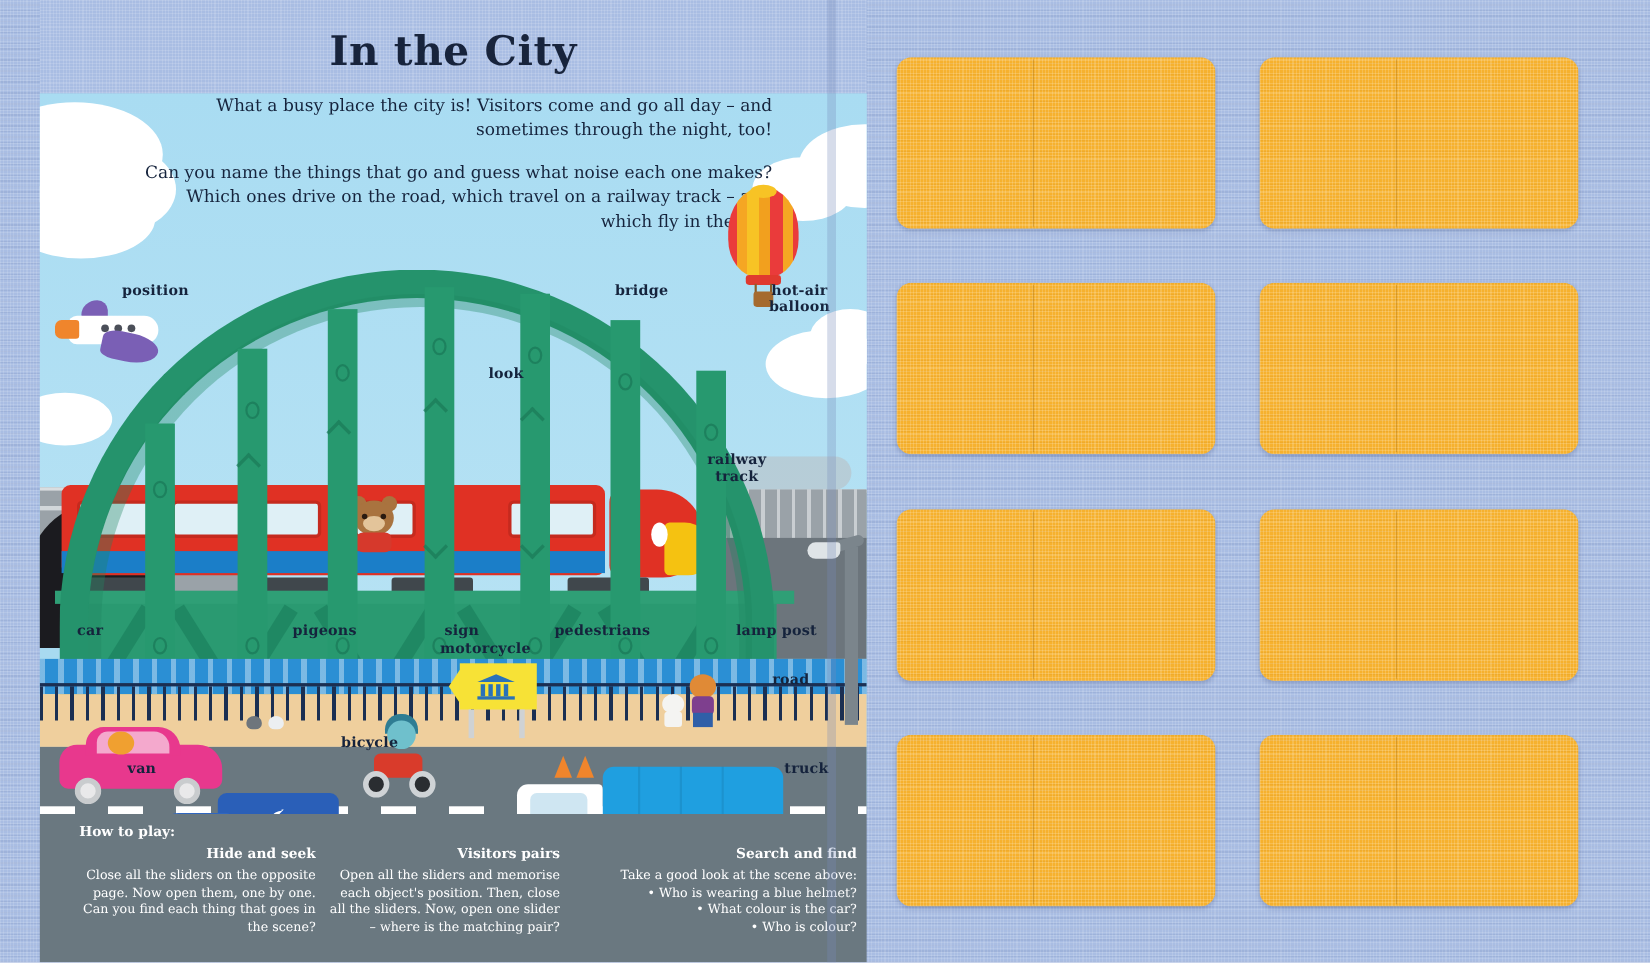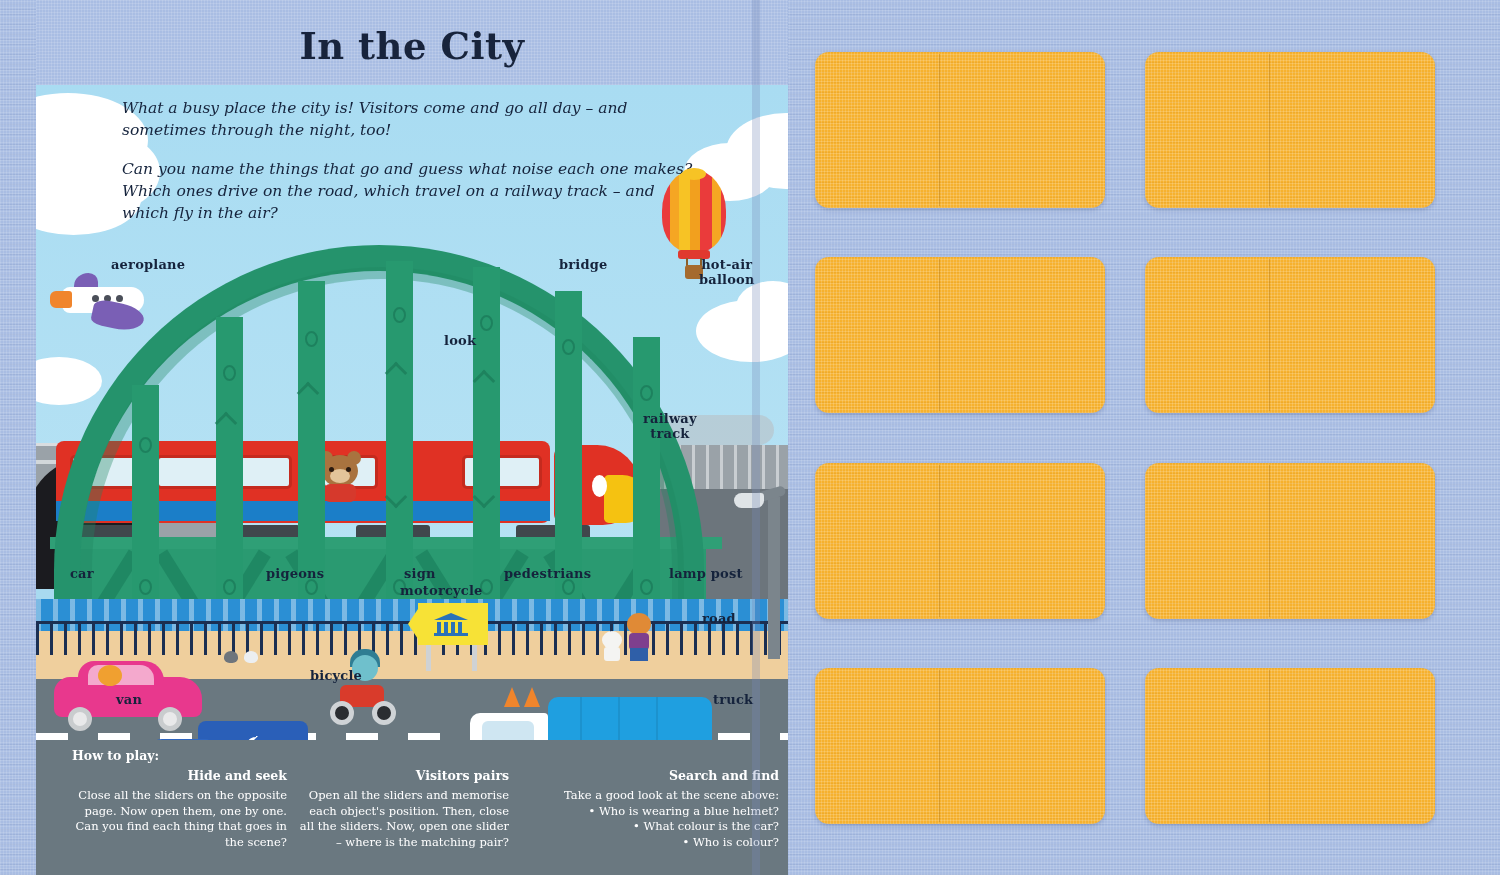--- a/index.html
+++ b/index.html
@@ -73,27 +73,26 @@
   .cloud.c1b{ left: 6px;   top: 46px; width: 118px; height: 82px; }
   .cloud.c1c{ left: -30px; top: 78px; width: 135px; height: 72px; }
   .cloud.c2 { left: 690px; top: 28px; width: 120px; height: 76px; }
   .cloud.c2b{ left: 648px; top: 58px; width: 92px;  height: 58px; }
   .cloud.c3 { left: 660px; top: 215px;width: 110px; height: 62px; }
   .cloud.c3b{ left: 700px; top: 196px;width: 74px;  height: 52px; }
   .cloud.c4 { left: -20px; top: 272px;width: 86px;  height: 48px; }
 
   #intro-text {
     position: absolute;
-    left: 86px; top: 12px; width: 580px;
-    text-align: left;
+    left: 86px; top: 0; width: 580px;
+    text-align: right;
     color: #15233c;
     font-family: "DejaVu Serif", serif;
     font-size: 15.5px;
     line-height: 1.42;
-    font-style: italic;
   }
   #intro-text p + p { margin-top: 17px; }
 
   
   .embankment-left {
     position: absolute; left: 0; top: 358px; width: 192px; height: 120px;
     background: #9aa2a8;
     border-top: 3px solid #d9dde0;
   }
   .embankment-left .rail {
@@ -587,21 +586,21 @@
         <div class="cab"></div>
         <div class="win"></div>
         <div class="hop">
           <div class="seam" style="left:32px;"></div>
           <div class="seam" style="left:70px;"></div>
           <div class="seam" style="left:108px;"></div>
         </div>
 
       </div>
 
-      <div class="lbl" style="left:75px;  top:173px;">aeroplane</div>
+      <div class="lbl" style="left:75px;  top:173px;">position</div>
       <div class="lbl" style="left:523px; top:173px;">bridge</div>
       <div class="lbl" style="left:663px; top:173px;">hot-air
 balloon</div>
       <div class="lbl" style="left:408px; top:249px;">look</div>
       <div class="lbl" style="left:607px; top:327px;">railway
 track</div>
       <div class="lbl" style="left:34px;  top:482px;">car</div>
       <div class="lbl" style="left:230px; top:482px;">pigeons</div>
       <div class="lbl" style="left:368px; top:482px;">sign</div>
       <div class="lbl" style="left:468px; top:482px;">pedestrians</div>

